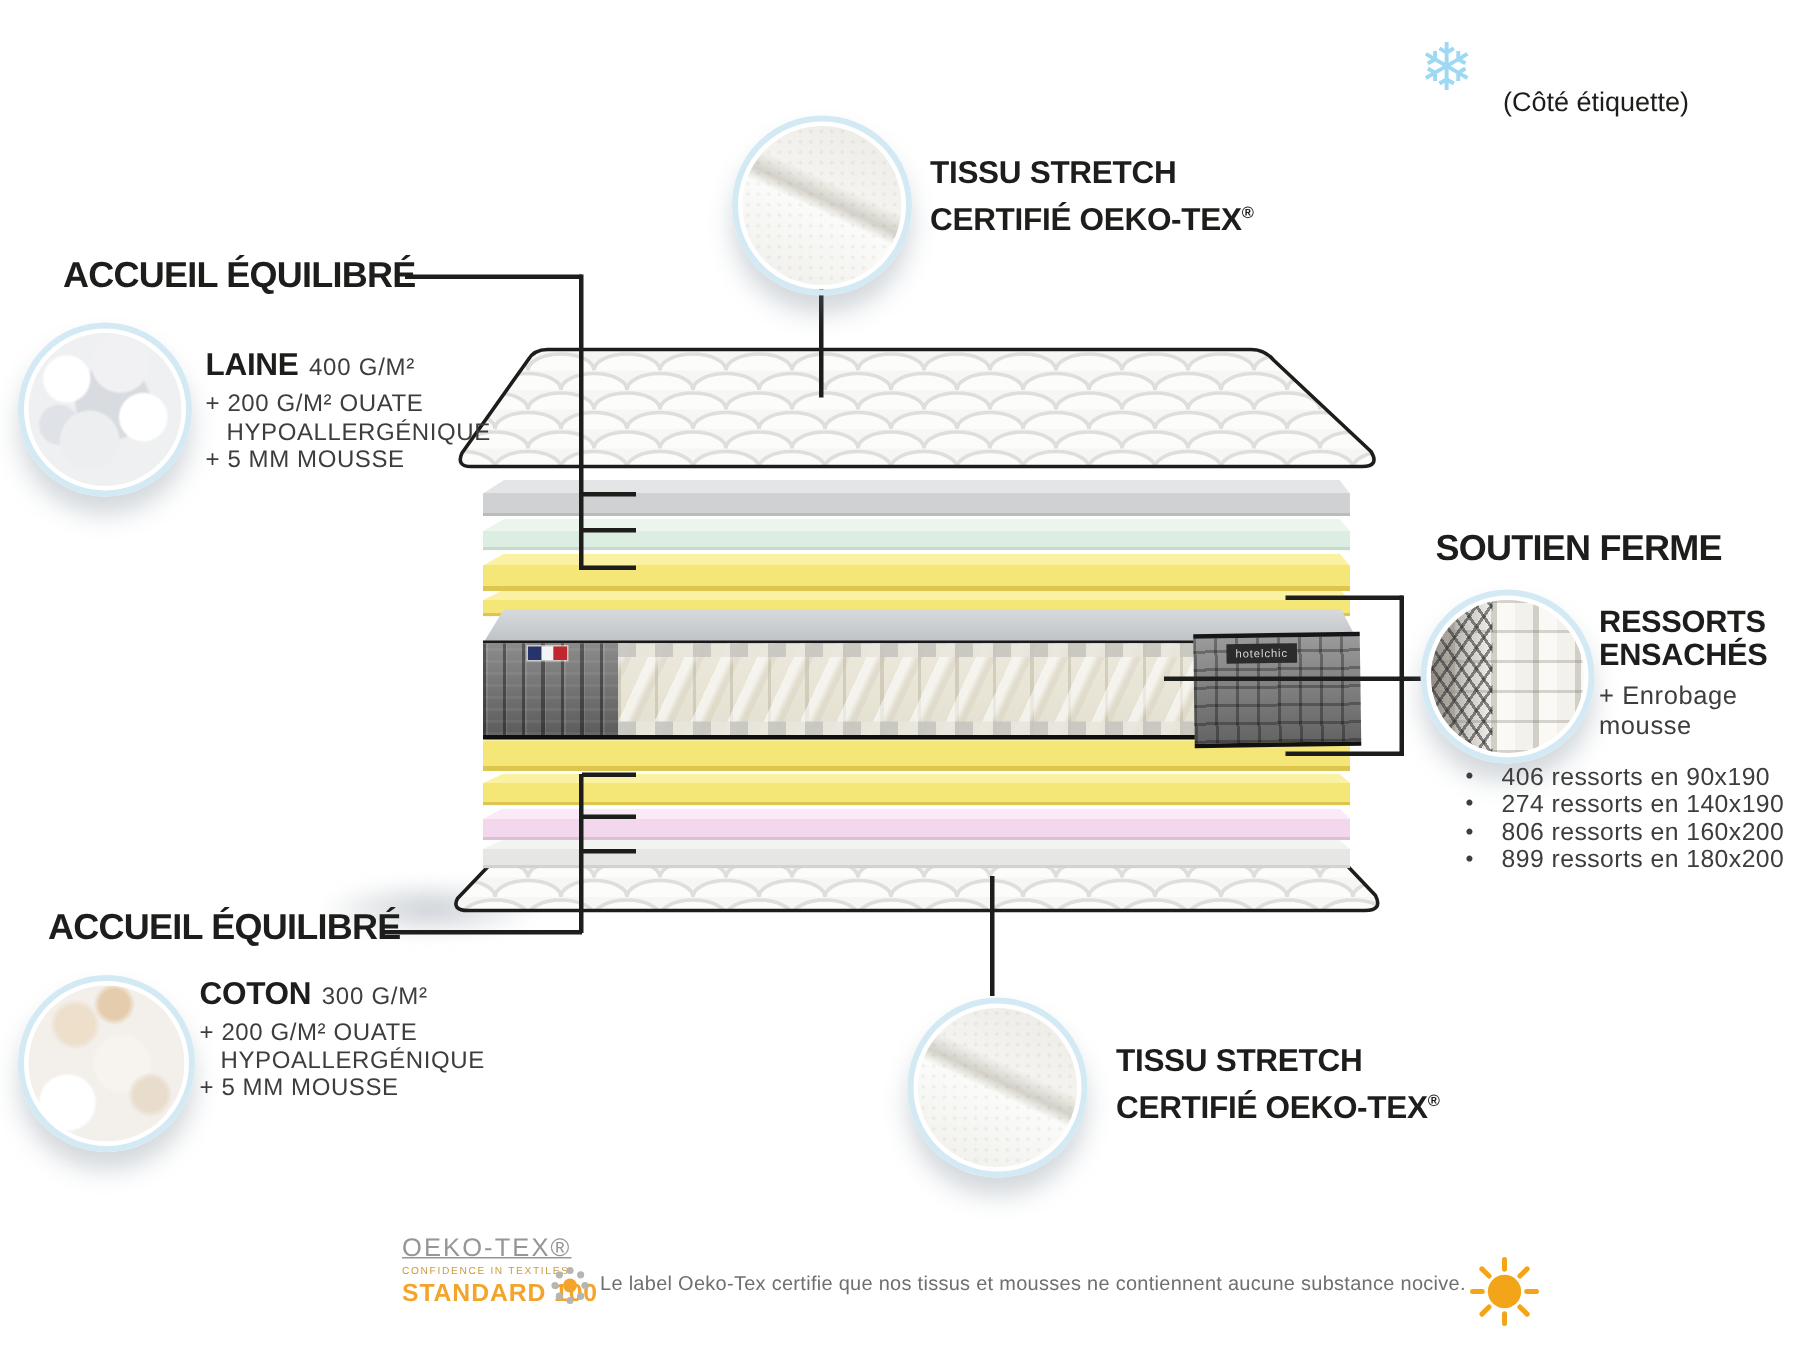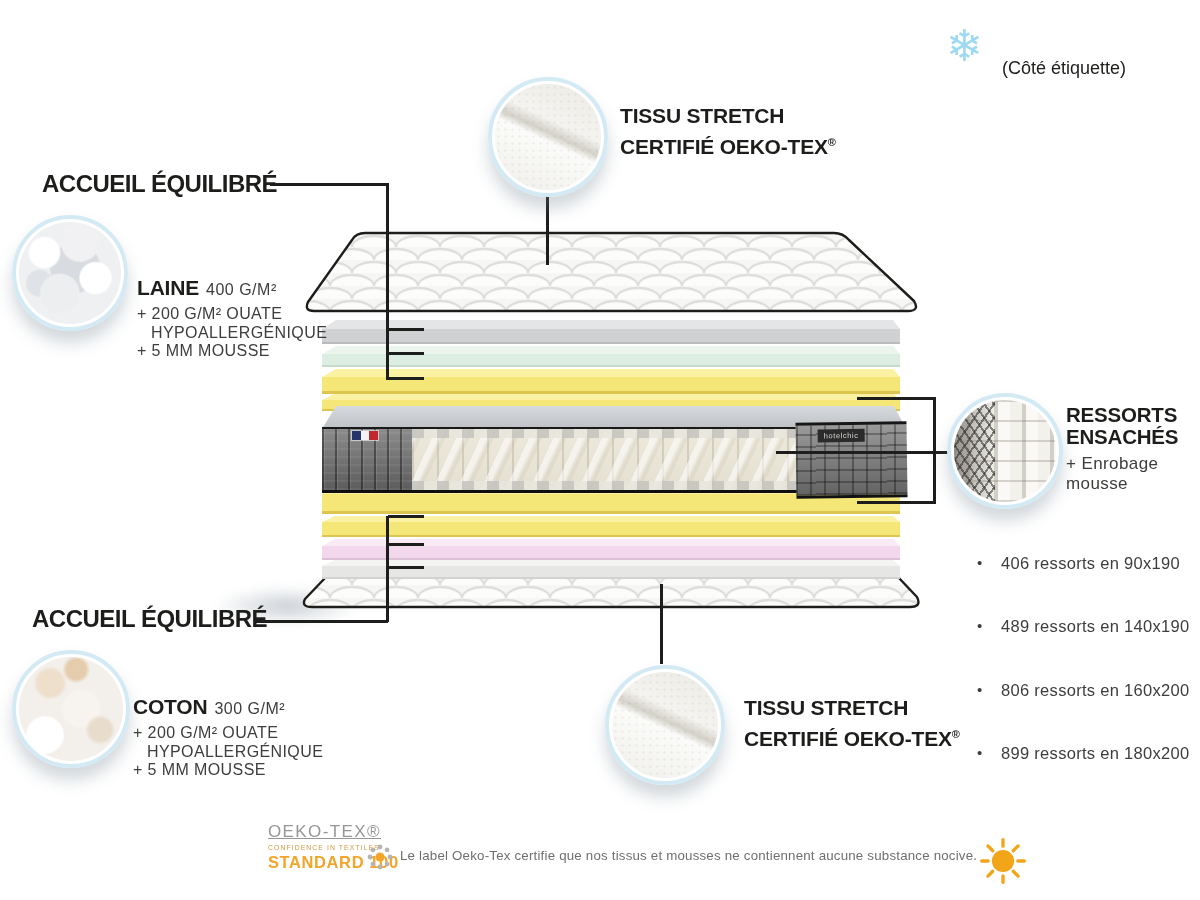--- a/index.html
+++ b/index.html
@@ -3,21 +3,21 @@
 <meta charset="utf-8">
 <style>
   html,body{margin:0;padding:0;background:#fff;}
   .canvas{position:relative;width:1200px;height:900px;background:#ffffff;overflow:hidden;
           font-family:"Liberation Sans", sans-serif;color:var(--text-dark);}
 
   
   .hd{position:absolute;font-weight:700;font-size:24px;letter-spacing:-0.5px;color:var(--text-dark);white-space:nowrap;z-index:9;}
   .bold-label{position:absolute;font-weight:700;font-size:21px;line-height:27px;letter-spacing:-0.2px;color:var(--text-dark);white-space:nowrap;z-index:9;}
   .bold-label sup{font-size:11px;}
-  .mat-block{position:absolute;z-index:9;white-space:nowrap;margin-top:44px;}
+  .mat-block{position:absolute;z-index:9;white-space:nowrap;}
   .mat-row .mat-name{font-weight:700;font-size:21px;color:var(--text-dark);letter-spacing:-0.2px;}
   .mat-row .mat-weight{font-size:16px;color:var(--text-body);letter-spacing:.5px;margin-left:7px;}
   .mat-lines{margin-top:5px;font-size:16px;line-height:18.5px;color:var(--text-body);letter-spacing:.4px;}
   .ind{padding-left:14px;}
 
   
   .ln{position:absolute;background:var(--line);z-index:8;}
   .lnh{height:2.5px;} .lnv{width:2.5px;}
 
   
@@ -107,21 +107,21 @@
      background:radial-gradient(ellipse at center, rgba(140,150,162,.45), rgba(140,150,162,0) 70%);
      filter:blur(5px);}
 
   .covers-svg{position:absolute;left:0;top:0;z-index:1;}
 
   
   .ressorts-name{position:absolute;left:1066px;top:404px;font-weight:700;font-size:20.5px;line-height:21.5px;letter-spacing:-0.2px;z-index:9;}
   .ressorts-extra{position:absolute;left:1066px;top:454px;font-size:17px;line-height:19.5px;color:var(--text-body);letter-spacing:.4px;z-index:9;}
   .bullets{position:absolute;left:977px;top:509px;margin:0;padding:0;list-style:none;
      font-size:16.5px;line-height:18.3px;color:var(--text-body);letter-spacing:.3px;z-index:9;}
-  .bullets li{display:flex;margin-top:45px;}
+  .bullets li{display:flex;}
   .bullets li::before{content:"•";width:24px;flex:none;font-size:15px;}
 
   
   .snowflake{position:absolute;left:946px;top:24px;font-size:44px;line-height:1;color:var(--accent-blue-light);z-index:9;}
   .face-hiver-title{position:absolute;left:1003px;top:31px;font-weight:700;font-size:25px;letter-spacing:.3px;color:var(--accent-blue);z-index:9;white-space:nowrap;}
   .face-hiver-sub{position:absolute;left:1002px;top:58px;font-size:18px;color:var(--text-dark);z-index:9;white-space:nowrap;}
   .sun-icon{position:absolute;left:978px;top:836px;z-index:9;}
   .face-ete-title{position:absolute;left:1040px;top:843px;font-weight:700;font-size:28px;letter-spacing:.5px;color:var(--accent-orange);z-index:9;white-space:nowrap;}
 
   
@@ -228,31 +228,32 @@
     <div class="mat-row">
       <span class="mat-name">LAINE</span><span class="mat-weight">400 G/M²</span>
     </div>
     <div class="mat-lines">
       <div>+ 200 G/M² OUATE</div>
       <div class="ind">HYPOALLERGÉNIQUE</div>
       <div>+ 5 MM MOUSSE</div>
     </div>
   </div>
 
+  <div class="hd" style="left:957px;top:352px">SOUTIEN FERME</div>
   <div class="ressorts-name">
     <div>RESSORTS</div>
     <div>ENSACHÉS</div>
   </div>
   <div class="ressorts-extra">
     <div>+ Enrobage</div>
     <div>mousse</div>
   </div>
   <ul class="bullets">
     <li>406 ressorts en 90x190</li>
-    <li>489 ressorts en 140x190</li>
+    <li>274 ressorts en 140x190</li>
     <li>806 ressorts en 160x200</li>
     <li>899 ressorts en 180x200</li>
   </ul>
 
   <div class="hd" style="left:32px;top:605px">ACCUEIL ÉQUILIBRÉ</div>
   <div class="mat-block" style="left:133px;top:651px">
     <div class="mat-row">
       <span class="mat-name">COTON</span><span class="mat-weight">300 G/M²</span>
     </div>
     <div class="mat-lines">

